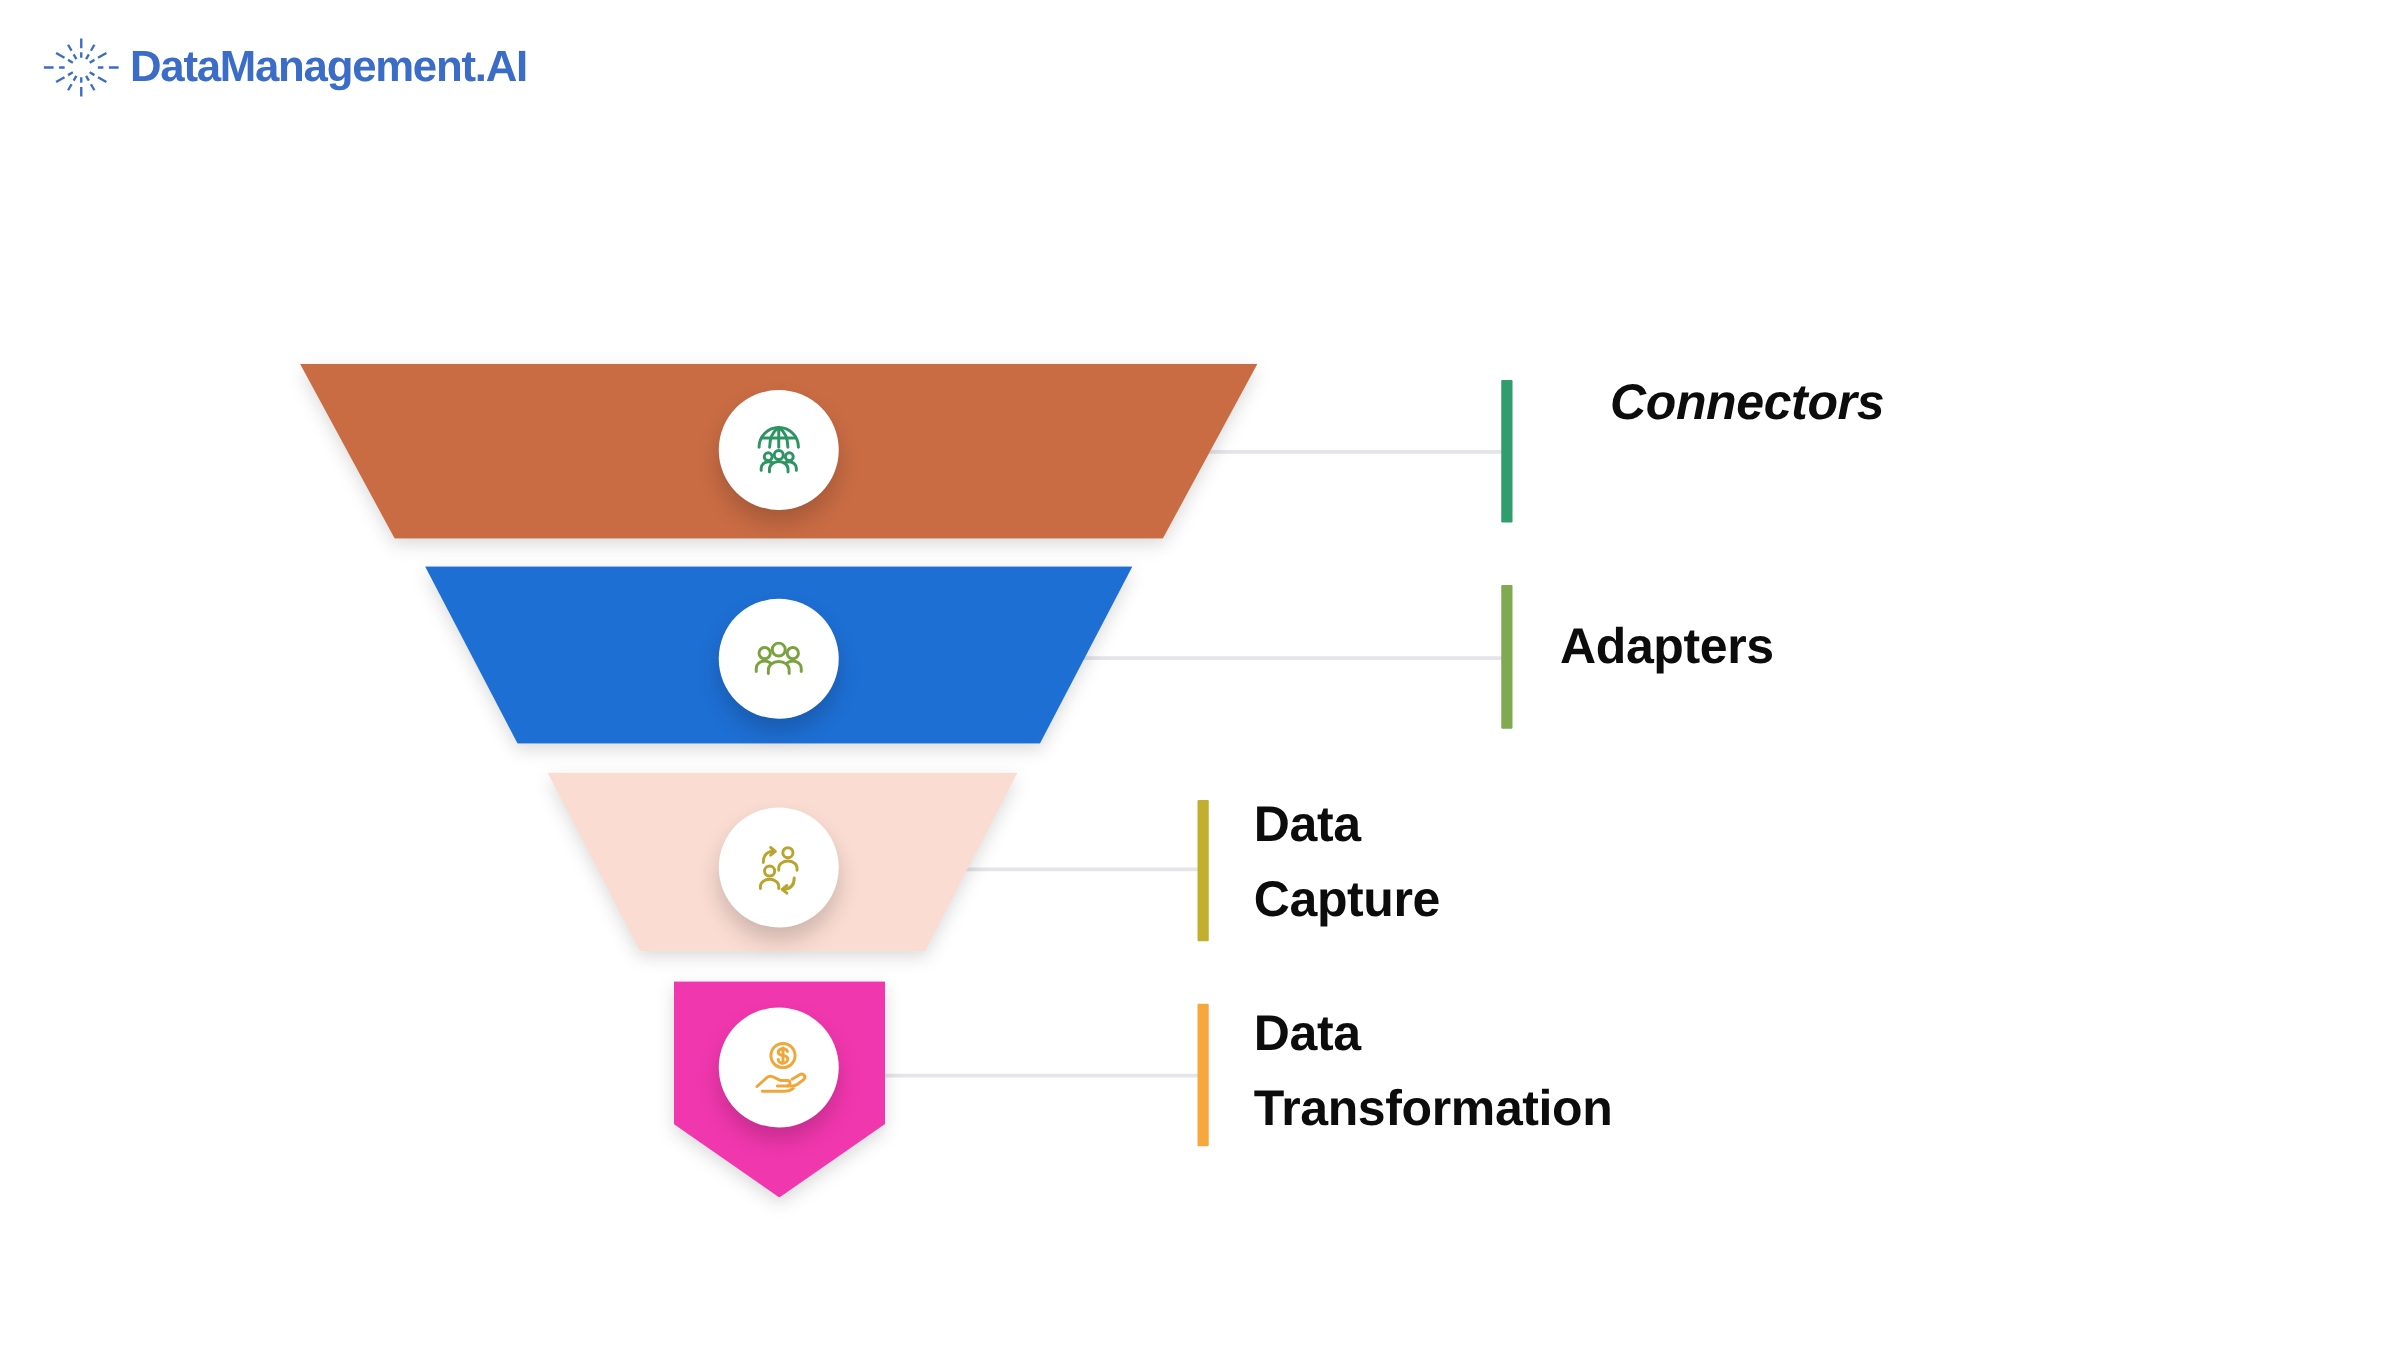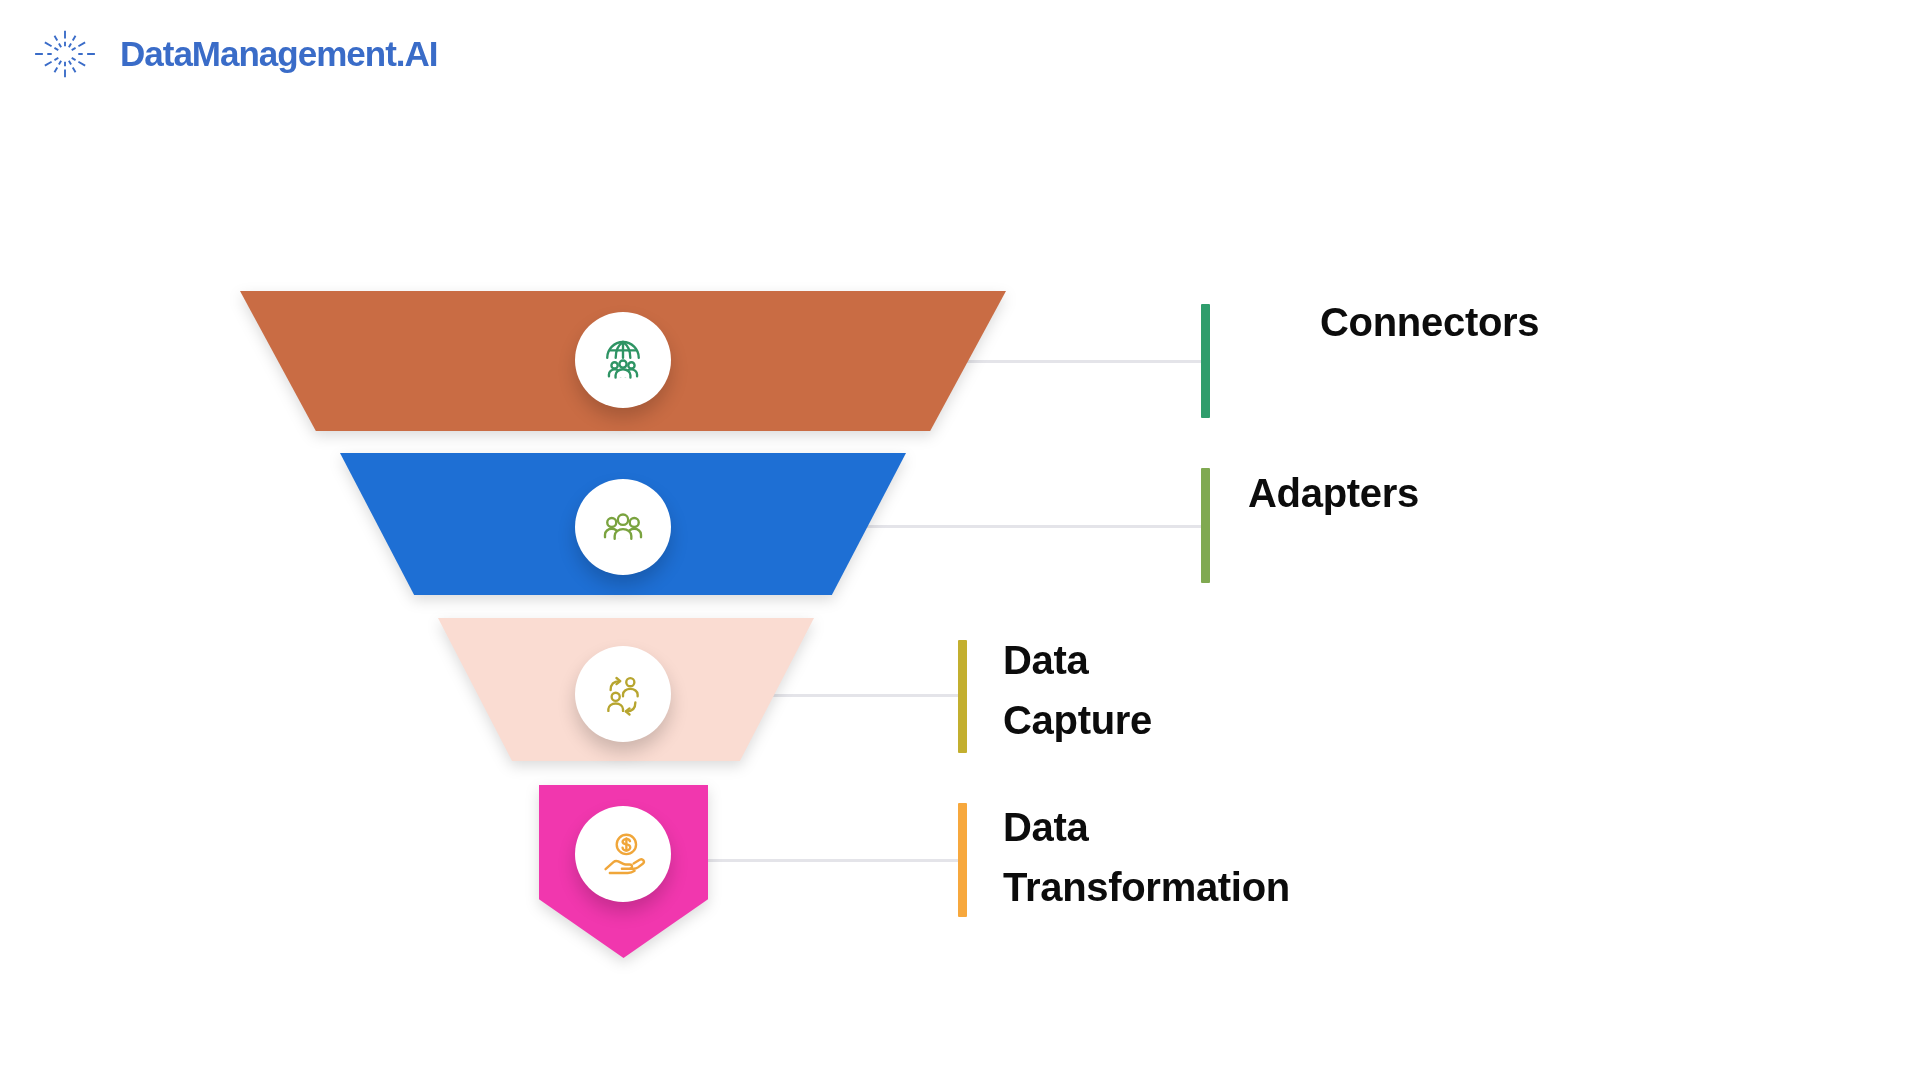--- a/index.html
+++ b/index.html
@@ -5,21 +5,21 @@
   html,body{margin:0;padding:0;background:#fff;}
   .stage{
     position:relative;
     width:1920px;height:1080px;
     background:#ffffff;
     overflow:hidden;
     font-family:"Liberation Sans", sans-serif;
   }
 
   
-  .brand{position:absolute;left:34px;top:20px;height:68px;display:flex;align-items:center;gap:24px;justify-content:flex-end;}
+  .brand{position:absolute;left:34px;top:20px;height:68px;display:flex;align-items:center;gap:8px;justify-content:flex-end;}
   .brand-icon{width:62px;height:62px;display:flex;align-items:center;justify-content:center;}
   .brand-name{font-size:35px;font-weight:600;letter-spacing:-1px;}
 
   
   .title{
     position:absolute;left:418px;top:212px;margin:0;
     font-size:47px;font-weight:700;color:#141414;letter-spacing:-.5px;
   }
 
   
@@ -56,22 +56,22 @@
   .bar1{left:1201px;top:304px;height:114px;}
   .bar2{left:1201px;top:468px;height:115px;}
   .bar3{left:958px;top:640px;height:113px;}
   .bar4{left:958px;top:803px;height:114px;}
 
   
   .label{
     position:absolute;font-size:40px;font-weight:700;color:#0c0c0c;
     line-height:60px;white-space:pre-line;letter-spacing:-.3px;
   }
-  .lab1{left:1320px;top:292px;}
-  .lab2{left:1248px;top:463px;}
+  .lab1{left:1288px;top:292px;font-style:italic;}
+  .lab2{left:1248px;top:487px;}
   .lab3{left:1003px;top:630px;}
   .lab4{left:1003px;top:797px;}
 </style>
 </head>
 <body>
 
 <div class="stage">
 
   <header class="brand">
     <span class="brand-icon" style="color: rgb(58, 108, 200);">

